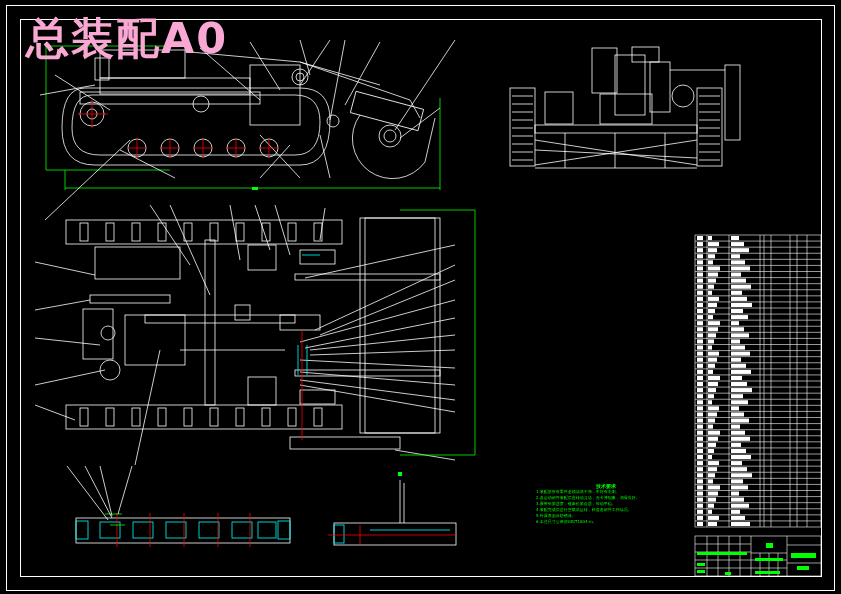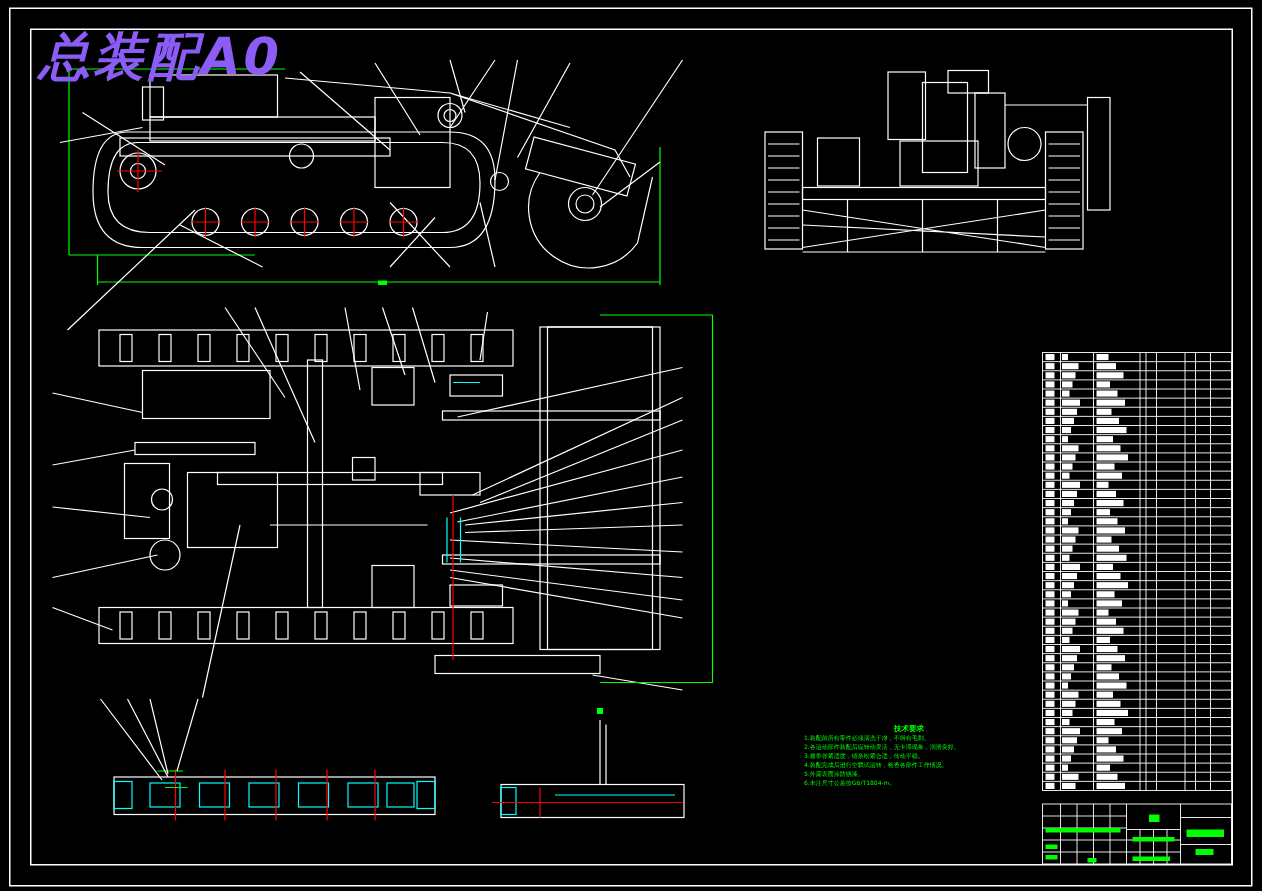--- a/index.html
+++ b/index.html
@@ -1,18 +1,18 @@
 <!DOCTYPE html>
 <html><head>
 <meta charset="utf-8">
 <style>
   html,body{margin:0;padding:0;background:#000;}
   body{width:841px;height:594px;position:relative;overflow:hidden;font-family:"DejaVu Sans",sans-serif;}
   #sheet{position:absolute;left:0;top:0;width:841px;height:594px;}
-  .title{position:absolute;left:26px;top:18px;color:#8b5cf6;font-size:34px;font-weight:bold;letter-spacing:2px;line-height:40px;font-family:"DejaVu Sans",sans-serif;font-style:italic;}
+  .title{position:absolute;left:26px;top:18px;color:#f9a8d4;font-size:43px;font-weight:bold;letter-spacing:2px;line-height:40px;font-family:"DejaVu Sans",sans-serif;}
   .notes{position:absolute;left:536px;top:483px;width:140px;color:#00ff00;font-size:4px;line-height:6px;}
   .notes .nh{text-align:center;font-weight:bold;font-size:5px;}
 </style>
 </head>
 <body>
 
 <svg id="sheet" viewBox="0 0 841 594" xmlns="http://www.w3.org/2000/svg">
 
   <rect x="6.5" y="5.5" width="828" height="585" fill="none" stroke="#fff" stroke-width="1"></rect>
   <rect x="20.5" y="19.5" width="801" height="557" fill="none" stroke="#fff" stroke-width="1"></rect>

